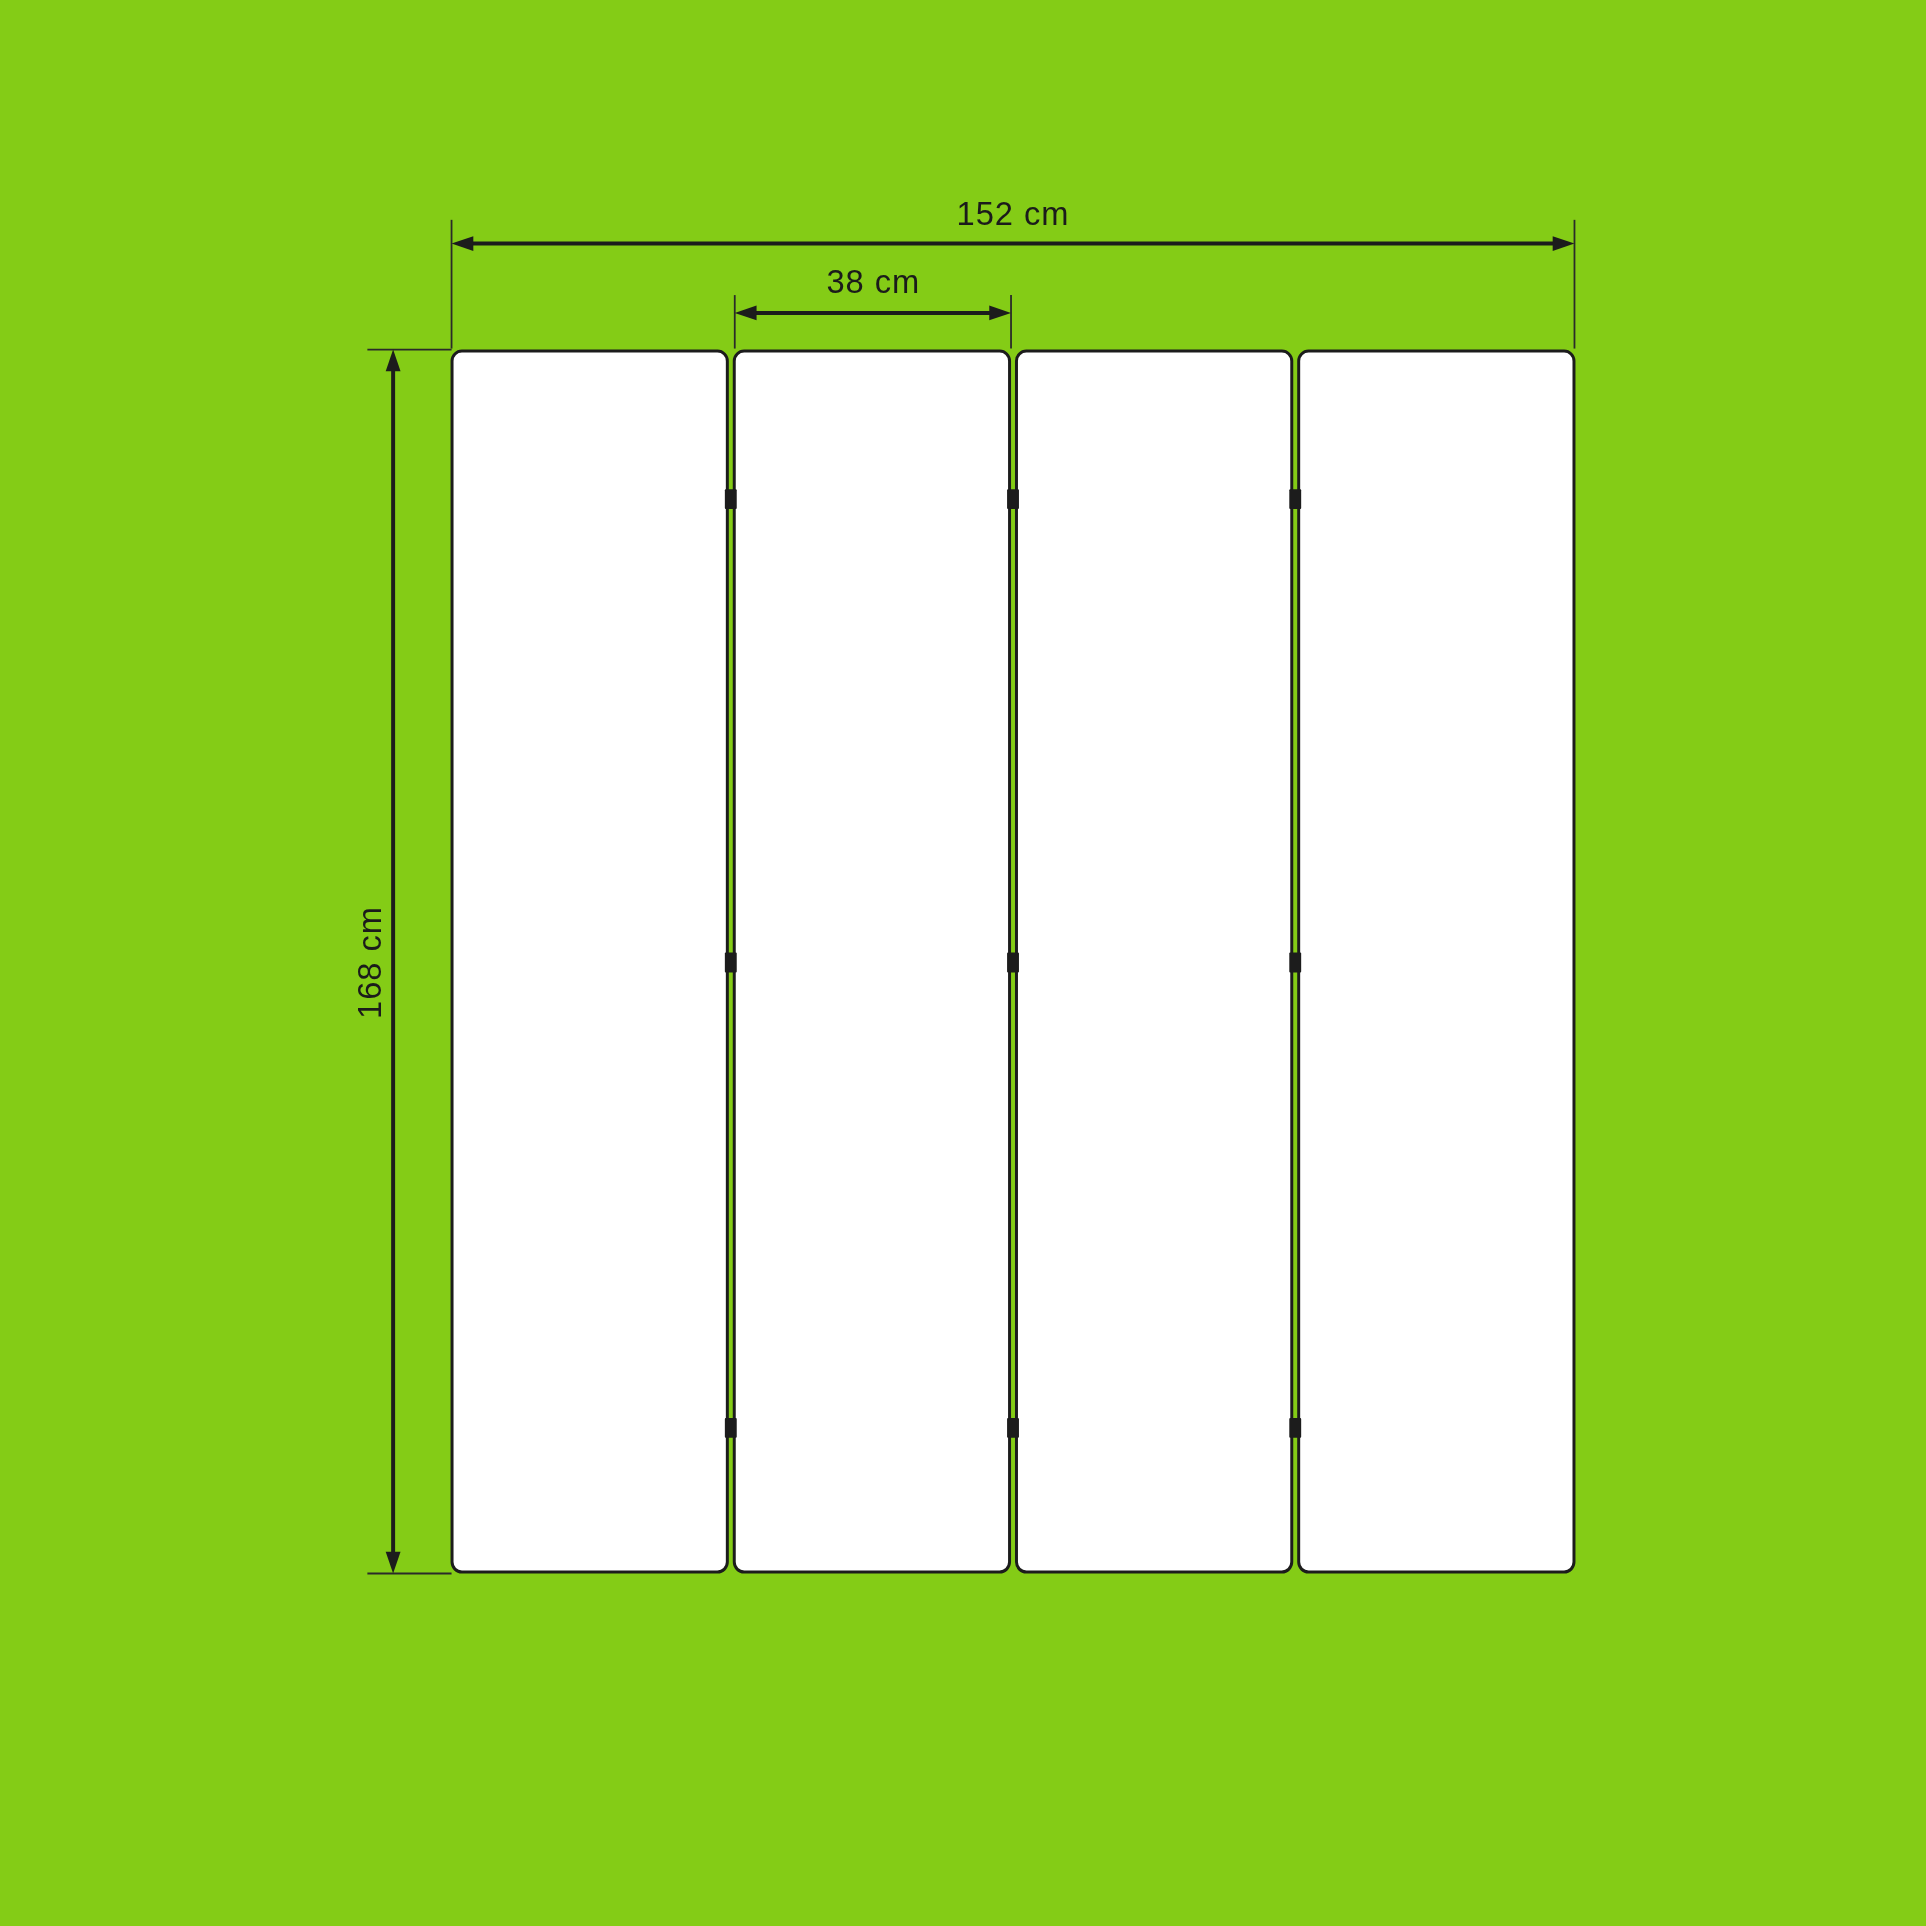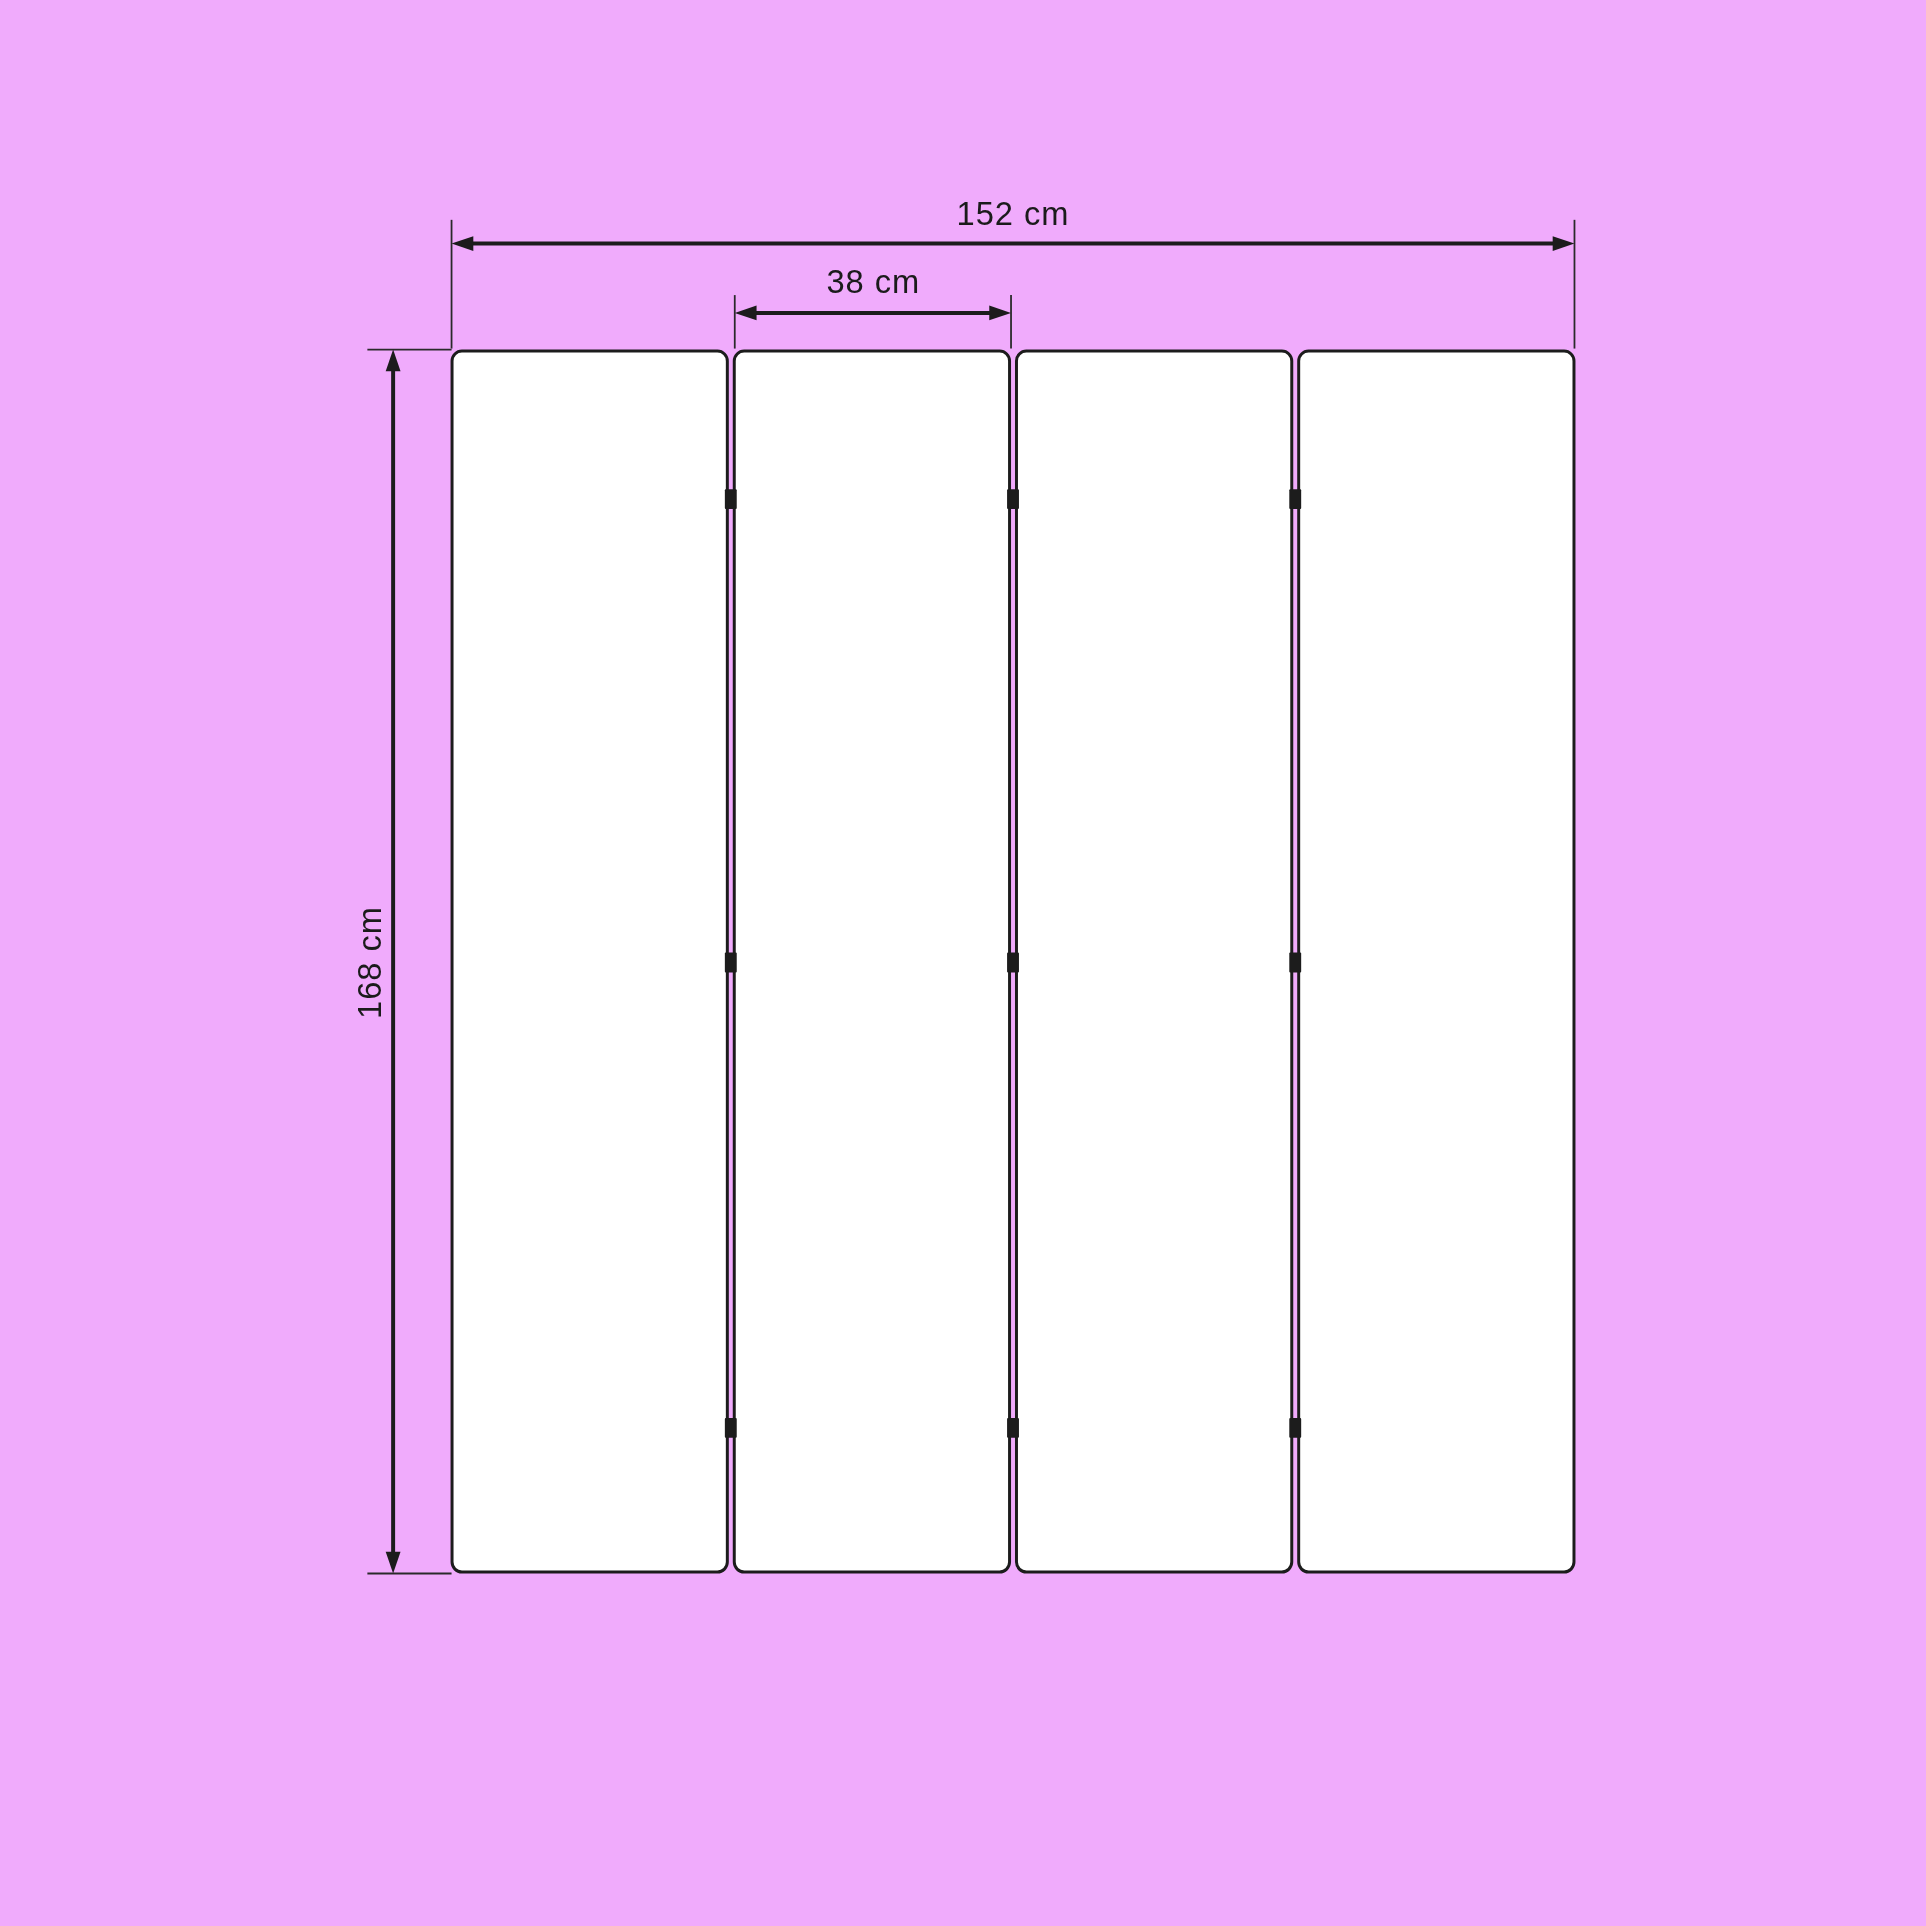--- a/index.html
+++ b/index.html
@@ -4,21 +4,21 @@
 <style>
   html, body {
     margin: 0;
     padding: 0;
     background: #ffffff;
   }
   .canvas {
     position: relative;
     width: 1927px;
     height: 1927px;
-    background: #f0abfc;
+    background: #84cc16;
     font-family: "Liberation Sans", sans-serif;
     overflow: hidden;
   }
   svg { display: block; }
   .panel {
     fill: #ffffff;
     stroke: #1c1c1c;
     stroke-width: 3;
   }
   .hinge {

